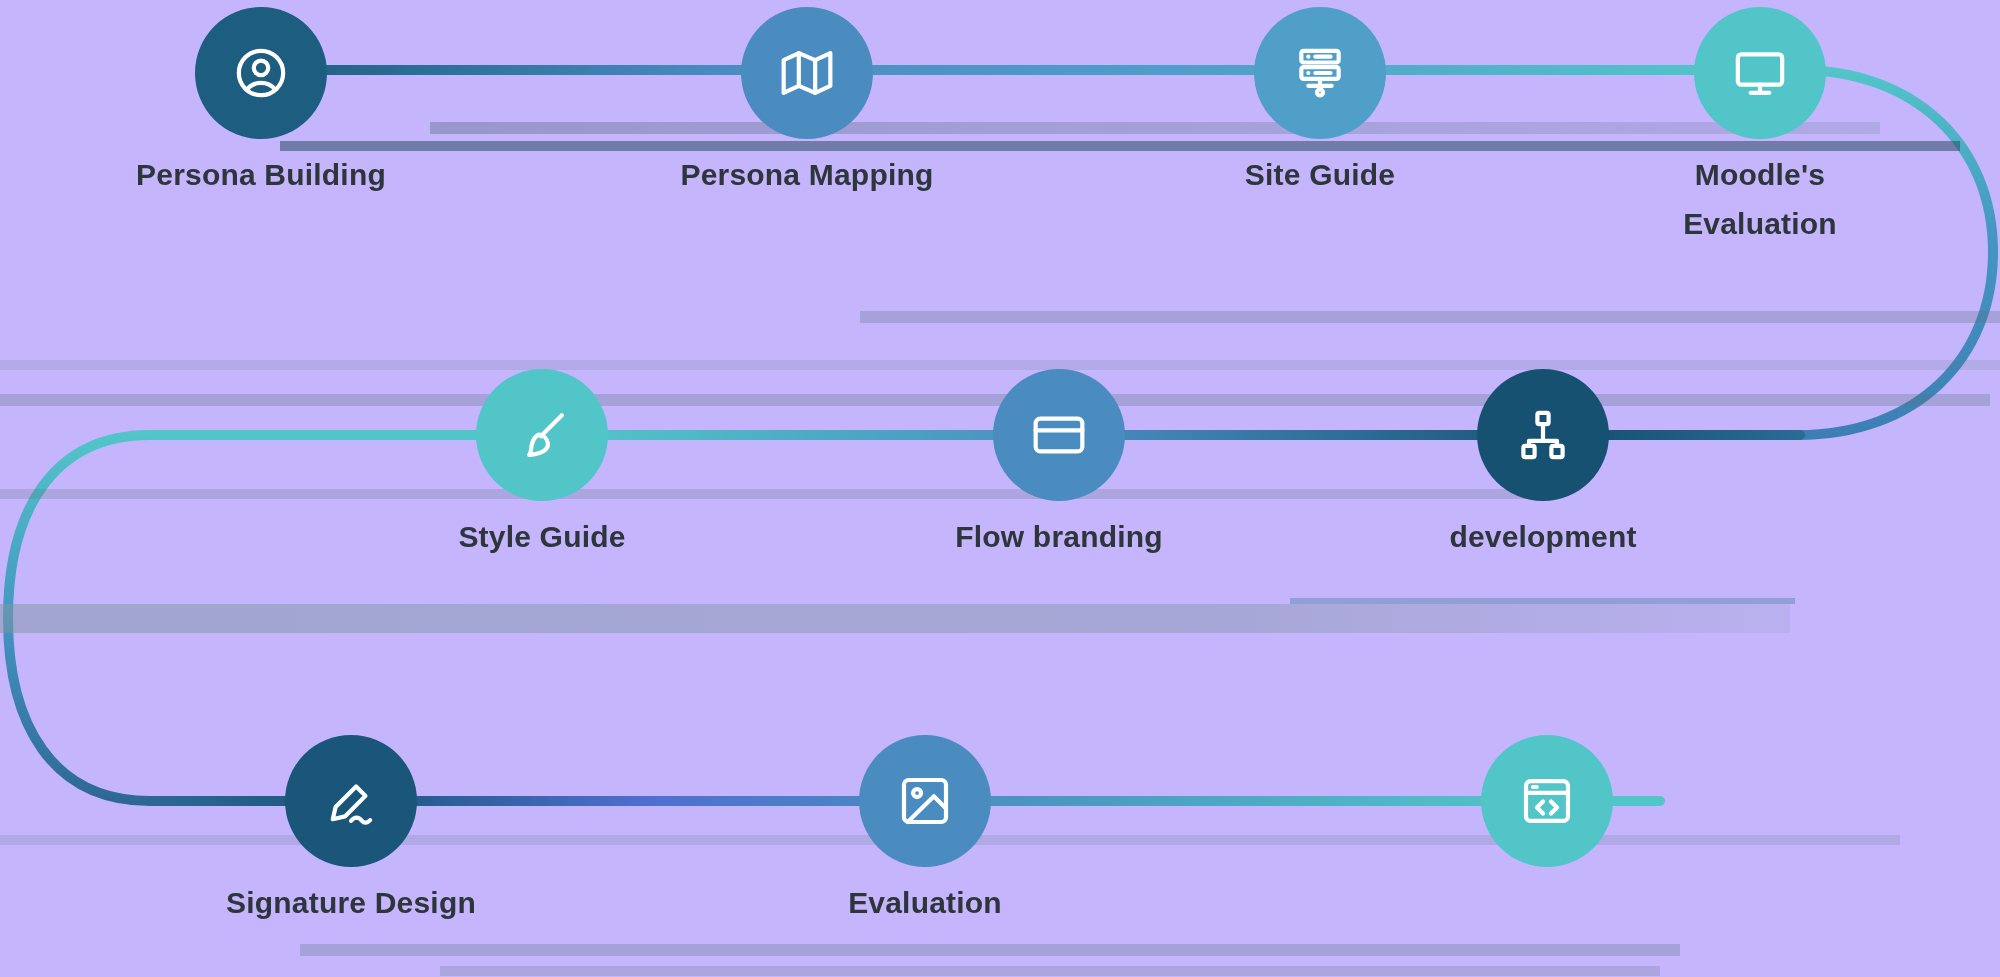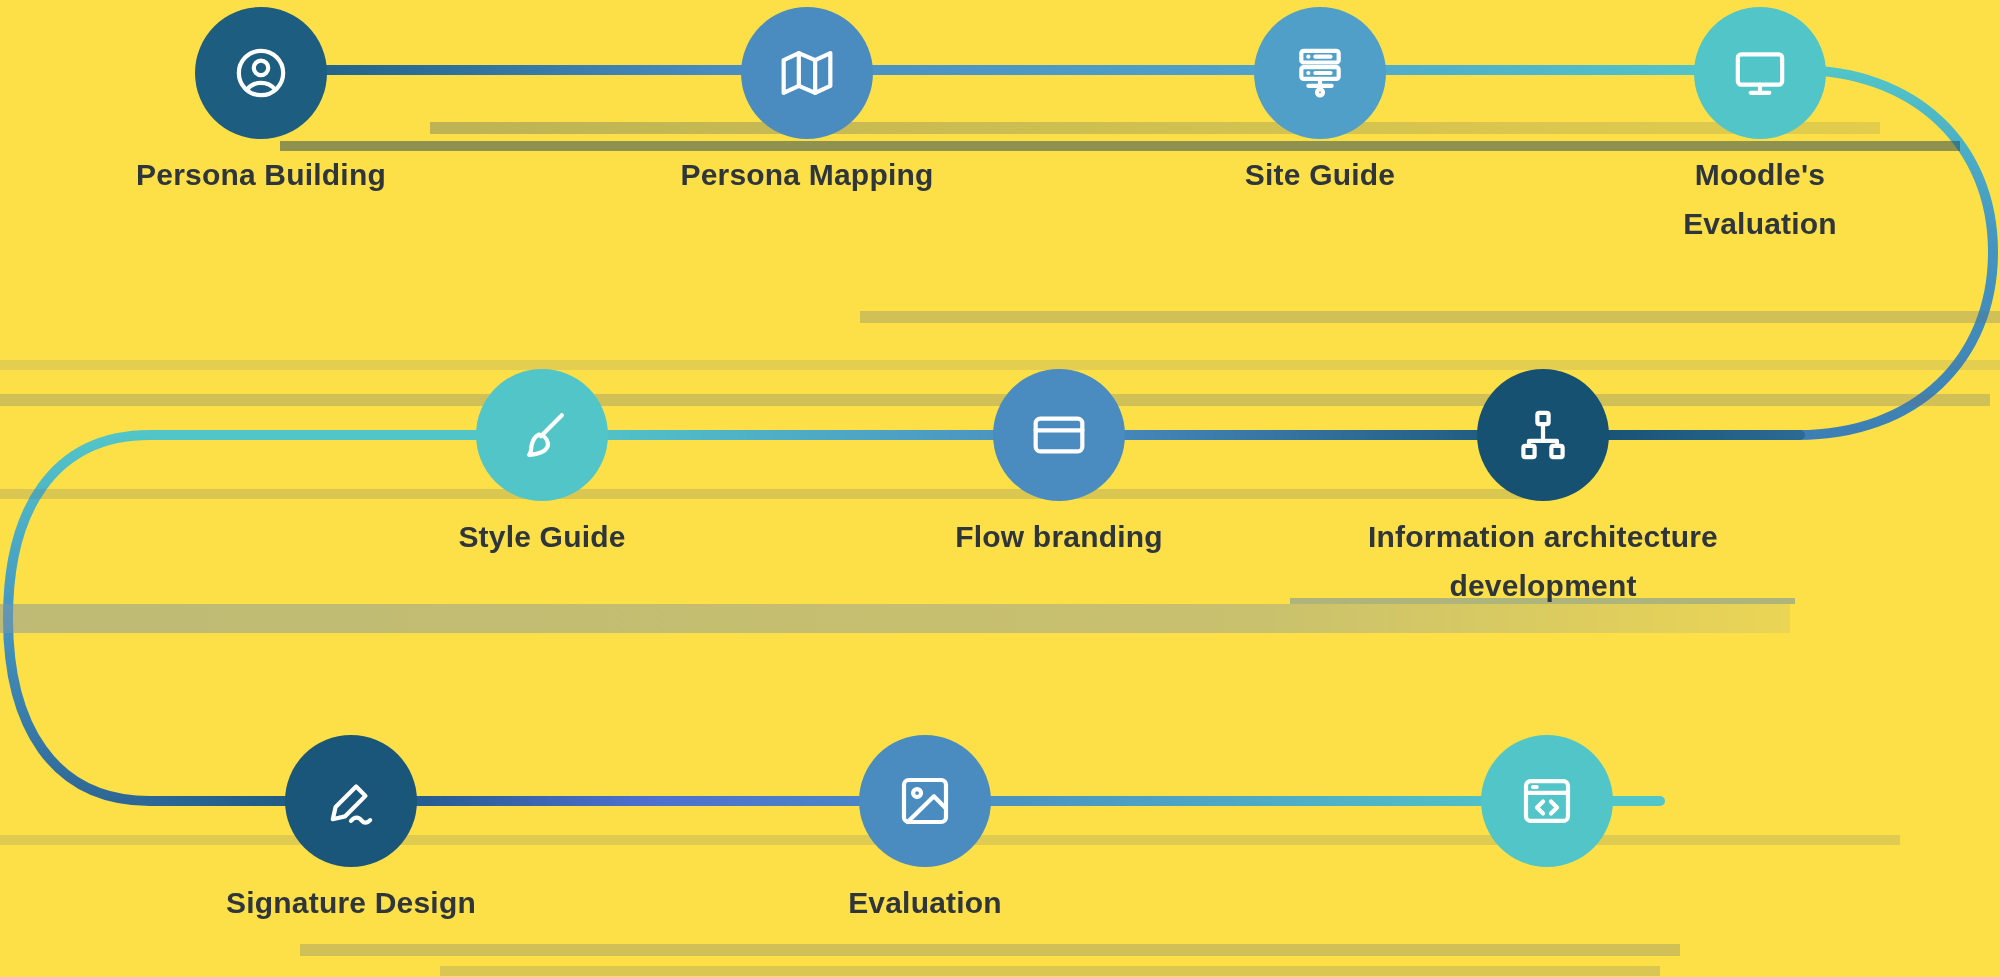--- a/index.html
+++ b/index.html
@@ -1,19 +1,19 @@
 <!DOCTYPE html>
 <html><head>
 <meta charset="utf-8">
 <style>
   html,body{margin:0;padding:0;background:#000;}
   #stage{
     position:relative;
     width:2000px;height:977px;
-    background:#fde047;
+    background:#c4b5fd;
     overflow:hidden;
     font-family:"Liberation Sans", sans-serif;
   }
   svg.flow{position:absolute;left:0;top:0;}
   .streak{position:absolute;pointer-events:none;}
   .node{position:absolute;}
   .circle{
     width:132px;height:132px;border-radius:50%;
     display:flex;align-items:center;justify-content:center;
     position:absolute;left:0;top:0;
@@ -182,21 +182,20 @@
       <svg width="56" height="56" viewBox="0 0 24 24">
         <rect x="9.6" y="2.5" width="4.8" height="4.8" rx="0.8"></rect>
         <rect x="3.6" y="16.7" width="4.8" height="4.8" rx="0.8"></rect>
         <rect x="15.6" y="16.7" width="4.8" height="4.8" rx="0.8"></rect>
         <line x1="12" y1="7.3" x2="12" y2="11"></line>
         <path d="M6 16.7 v-2.2 h12 v2.2"></path>
         <line x1="12" y1="11" x2="12" y2="14.5"></line>
       </svg>
     </div>
     <div class="label" style="left:-194px;top:143px;">
-      <span>Information architecture</span>
         <span>development</span>
     </div>
   </div>
 
   <div class="node" style="left:285px;top:735px;">
     <div class="circle" style="background: rgb(26, 86, 122);">
       <svg width="56" height="56" viewBox="0 0 24 24">
         <path d="M14.2 5.8 l4 4 L9.4 18.6 l-5.2 1.2 1.2-5.2 z"></path>
         <path d="M12 20.5 c1.6-1.8 3.2-1.8 4.7 0 1 1.2 2.3 1 3.5-0.3"></path>
       </svg>

